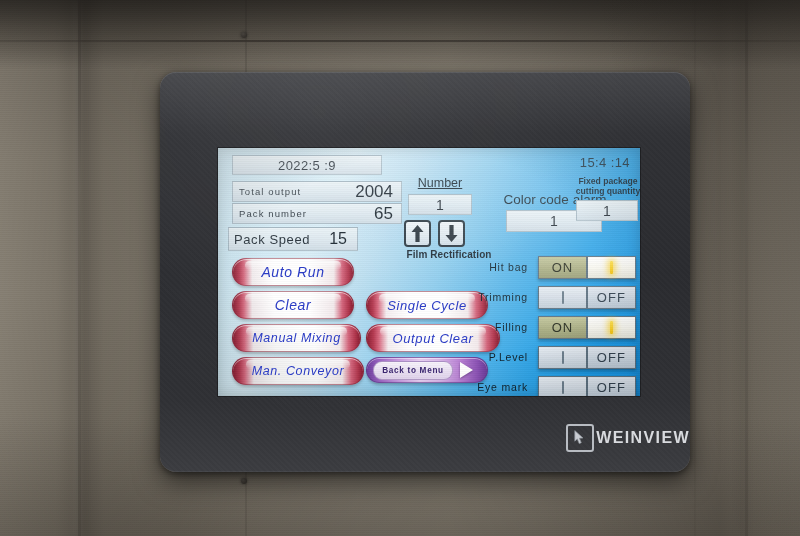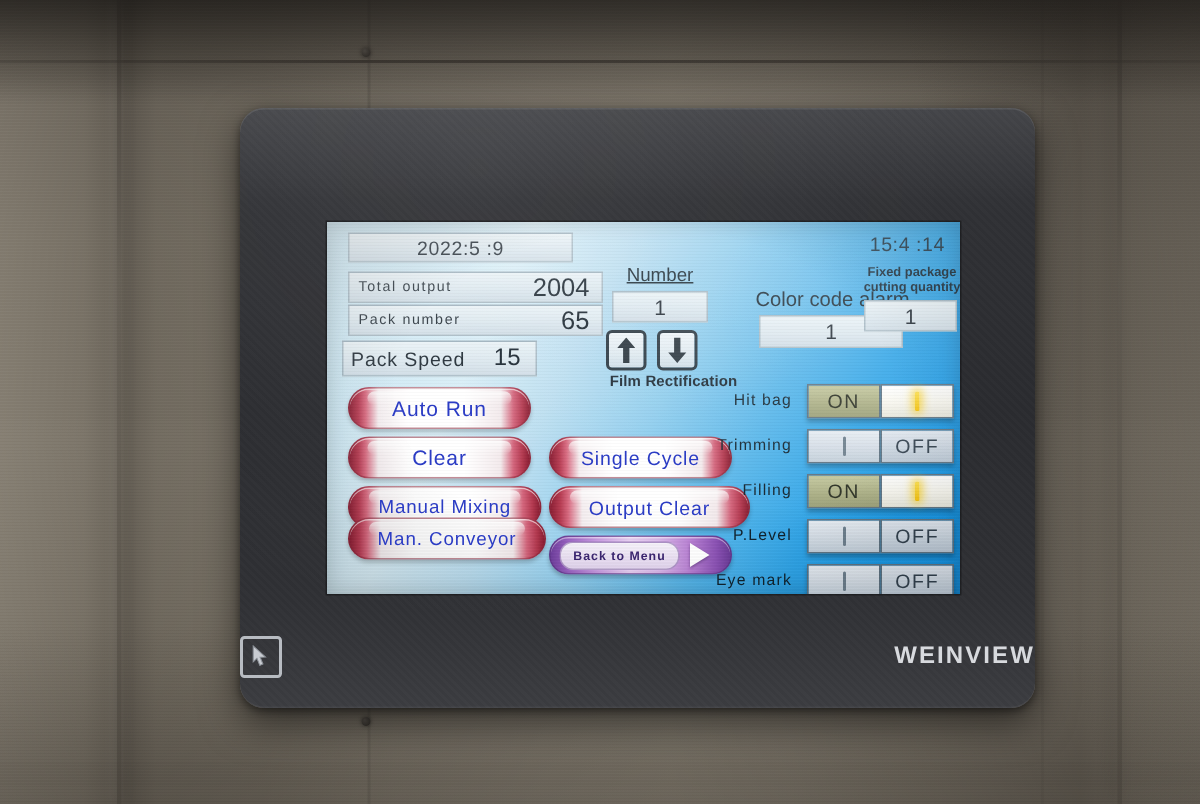--- a/index.html
+++ b/index.html
@@ -63,21 +63,21 @@
       inset 0 -1px 0 rgba(255,255,255,.05);
   }
   .hmi-tex{position:absolute;inset:0;border-radius:16px;
     background:
       radial-gradient(ellipse at 30% 10%, rgba(255,255,255,.06), rgba(255,255,255,0) 60%),
       repeating-linear-gradient(45deg, rgba(255,255,255,.012) 0 2px, rgba(0,0,0,.012) 2px 4px);}
   .hmi-gloss{position:absolute;left:0;right:0;top:0;height:62px;border-radius:16px 16px 0 0;
     background:linear-gradient(180deg,rgba(255,255,255,.055),rgba(255,255,255,0));}
 
   
-  .brand{position:absolute;left:0;right:0;bottom:20px;display:flex;justify-content:space-between;
+  .brand{position:absolute;left:0;right:0;bottom:20px;display:flex;justify-content:flex-end;
     align-items:center;gap:2px;}
   .brand-mark{width:24px;height:24px;border:2px solid #b8bcc2;border-radius:3px;position:relative;}
   .brand-cursor{position:absolute;left:6px;top:4px;}
   .brand-text{color:#d8dade;font-size:16px;font-weight:bold;letter-spacing:1.4px;
     font-family:"Liberation Sans",sans-serif;}
 
   
   .lcd{
     position:absolute;left:58px;top:76px;width:422px;height:248px;
     overflow:hidden;
@@ -146,25 +146,25 @@
       #8c1f34 0%, #b63b52 5%, #d86a80 9%,
       #f5eef0 16%, #ffffff 34%, #ffffff 64%, #f3eaec 84%,
       #d3647b 91%, #b3384f 96%, #8a1d32 100%);
     box-shadow:0 2px 3px rgba(0,0,0,.22), inset 0 1px 0 rgba(255,255,255,.6);
     display:flex;align-items:center;justify-content:center;
     color:#2b3cc4;font-size:14px;letter-spacing:.6px;
     border:1px solid rgba(140,40,60,.55);
   }
   .pill::after{content:"";position:absolute;left:10%;right:10%;top:2px;height:9px;border-radius:8px;
     background:linear-gradient(180deg,rgba(255,255,255,.75),rgba(255,255,255,0));pointer-events:none;}
-  .pill span{position:relative;z-index:2;}
+  .pill span{position:relative;z-index:2;font-style:italic;}
   .b1{left:14px;top:110px;width:122px;}
   .b2{left:14px;top:143px;width:122px;}
   .b3{left:14px;top:176px;width:129px;font-size:12.5px;}
-  .b4{left:14px;top:197px;width:132px;font-size:12.5px;}
+  .b4{left:14px;top:209px;width:132px;font-size:12.5px;}
   .b5{left:148px;top:143px;width:122px;font-size:13px;}
   .b6{left:148px;top:176px;width:134px;font-size:13px;}
 
   .backbtn{
     position:absolute;left:148px;top:209px;width:122px;height:26px;border-radius:13px;
     box-sizing:border-box;
     background:linear-gradient(90deg,#6f3f9e 0%, #9a63c2 10%, #c79adf 26%, #e6cef0 44%,
       #d8b6e8 60%, #b77fd2 78%, #8b52b4 92%, #6b3b98 100%);
     border:1px solid rgba(90,50,130,.6);
     box-shadow:0 2px 3px rgba(0,0,0,.25), inset 0 1px 0 rgba(255,255,255,.45);

